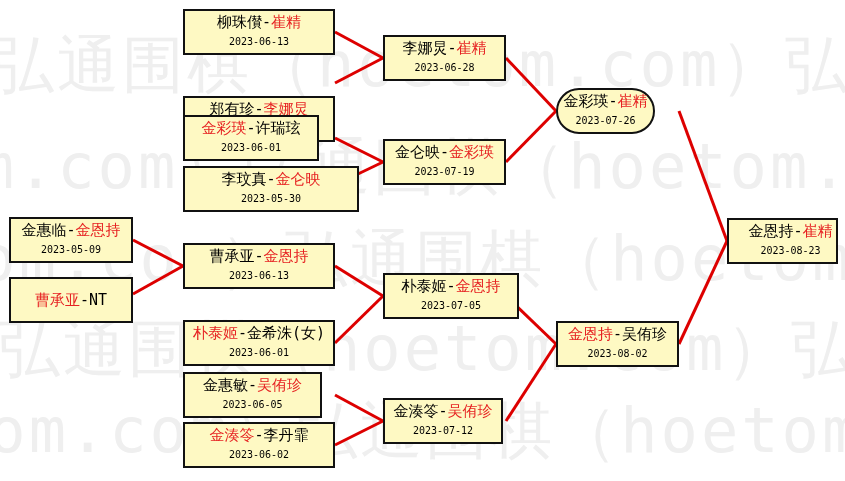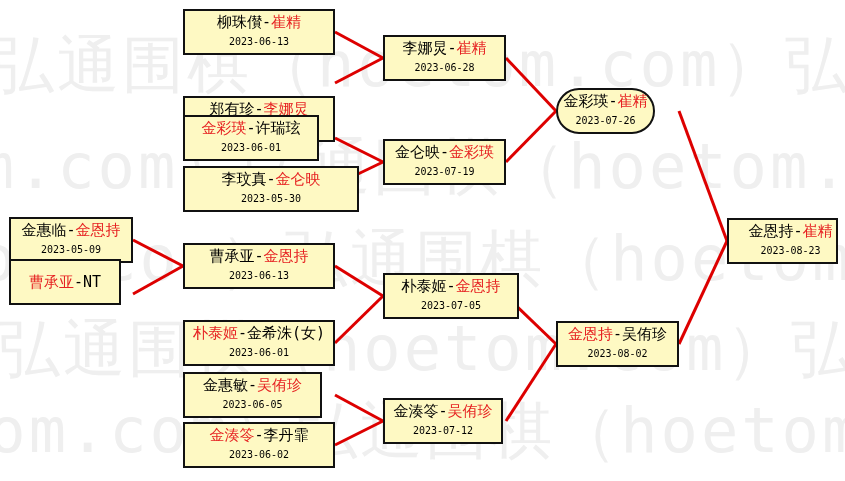--- a/index.html
+++ b/index.html
@@ -29,21 +29,21 @@
     position:absolute;z-index:2;box-sizing:border-box;height:46px;
     background:#fef9c3;border:2px solid var(--box-border);
     display:flex;flex-direction:column;justify-content:center;
     text-align:center;font-size:15px;line-height:20px;
   }
   .names{white-space:nowrap;}
   .red{color:var(--winner-red);}
   .date{font-size:10px;}
   
   .b-c1-1{left:9px;  top:217px;width:124px;}
-  .b-c1-2{left:9px;  top:259px;width:112px;}
+  .b-c1-2{left:9px;  top:277px;width:124px;}
   .b-c2-1{left:183px;top:9px;  width:152px;}
   .b-c2-2{left:183px;top:60px; width:152px;margin-top:36px;}
   .b-c2-3{left:183px;top:115px;width:136px;}
   .b-c2-4{left:183px;top:146px;width:176px;margin-top:20px;}
   .b-c2-5{left:183px;top:243px;width:152px;}
   .b-c2-6{left:183px;top:320px;width:152px;}
   .b-c2-7{left:183px;top:372px;width:139px;}
   .b-c2-8{left:183px;top:422px;width:152px;}
   .b-c3-1{left:383px;top:35px; width:123px;}
   .b-c3-2{left:383px;top:139px;width:123px;}

